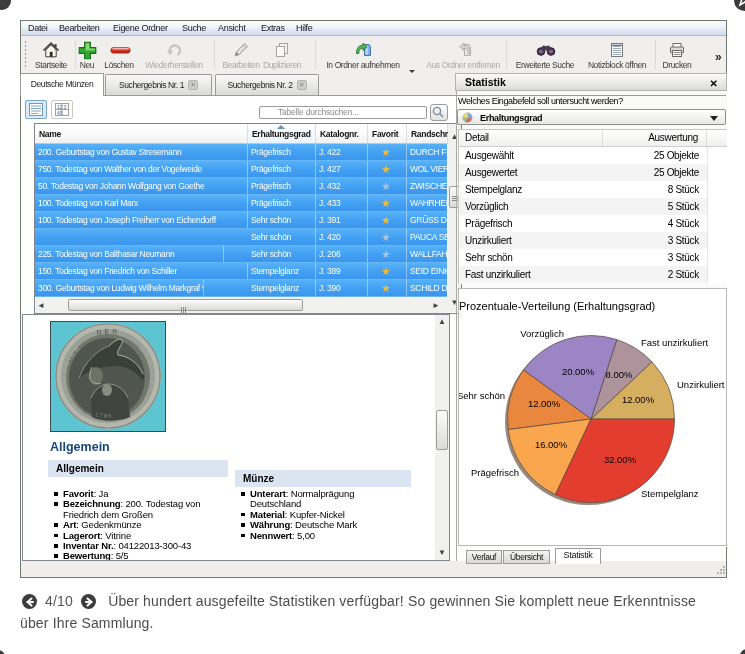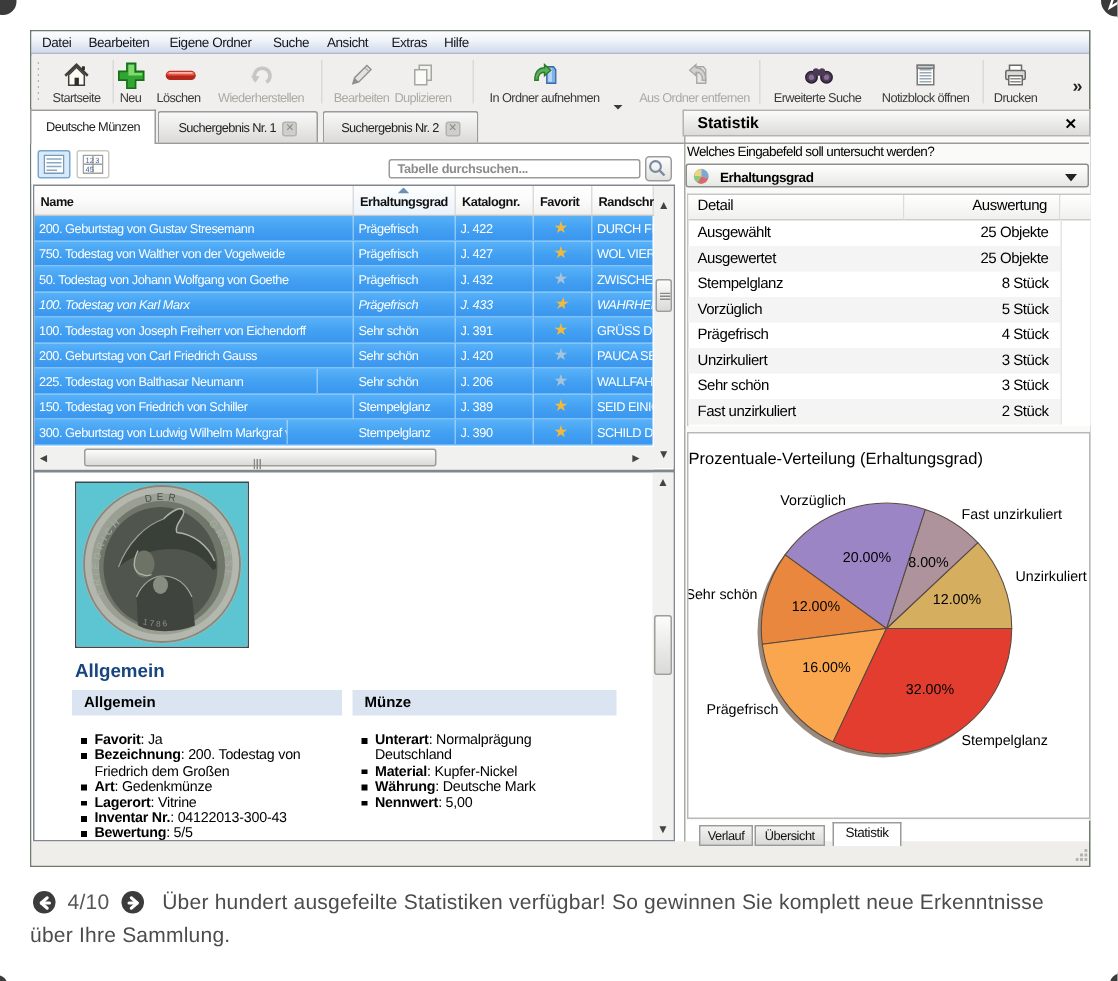--- a/index.html
+++ b/index.html
@@ -17,23 +17,23 @@
 .tsep { position:absolute; top:3px; width:1px; height:29px; background:#dbdad6; }
 #tabbar { left:0; top:51px; width:705px; height:24px; }
 .tab { position:absolute; top:2px; height:21px; font-size:8.5px; letter-spacing:-0.4px; color:#222; text-align:center; border:1px solid #9b9b9b; border-bottom:none; border-radius:2px 2px 0 0; background:linear-gradient(#f9f9f9, #dbdad8); line-height:21px; }
 .tab .x { display:inline-block; width:10px; height:10px; background:#cfcecb; border:1px solid #b5b4b1; border-radius:2px; color:#8a8a86; font-size:7px; line-height:8px; vertical-align:1px; margin-left:4px; }
 .tab.active { background:#fff; height:23px; top:1px; z-index:3; border-bottom:none; }
 #tabline { left:0; top:74px; width:705px; height:1px; background:#9b9b9b; z-index:1; }
 #content { left:0; top:75px; width:705px; height:465px; background:#fff; }
 #statusbar { left:0; top:540px; width:705px; height:16px; background:#efeeeb; }
 .viewbtn { position:absolute; border:1px solid #b9b9b5; border-radius:2px; background:#fff; }
 .viewbtn.sel { border-color:#7ba7cc; background:#d9ebfa; }
-#searchbox { position:absolute; left:238px; top:85px; width:168px; height:13px; border:1px solid #9b9b9b; border-radius:2px; background:#fff; font-size:8.5px; letter-spacing:-0.2px; color:#8c8c8c; line-height:11px; padding-left:5px;font-weight:bold; }
+#searchbox { position:absolute; left:238px; top:85px; width:168px; height:13px; border:1px solid #9b9b9b; border-radius:2px; background:#fff; font-size:8.5px; letter-spacing:-0.2px; color:#8c8c8c; line-height:11px; padding-left:18px; }
 #magbtn { position:absolute; left:409px; top:83px; width:18px; height:17px; border:1px solid #9b9b9b; border-radius:3px; background:linear-gradient(#fdfdfd,#e2e2e0); }
-#tablepanel { left:1px; top:102px; width:428px; height:191px; border:1px solid #82878f; background:#fff; }
+#tablepanel { left:13px; top:102px; width:428px; height:191px; border:1px solid #82878f; background:#fff; }
 #tablepanel > div { position:absolute; }
 #thead { left:0; top:0; width:413px; height:20px; background:linear-gradient(#ffffff,#fbfbfb 50%,#f0f0ef); border-bottom:1px solid #c6c6c6; font-size:8.5px; letter-spacing:-0.3px; font-weight:bold; color:#111; }
 #thead .hcell { position:absolute; top:0; height:19px; line-height:20px; padding-left:4px; border-right:1px solid #dcdcdc; }
 .trow { left:0; width:412px; height:17px; background:linear-gradient(#58b1f8 0%,#42a0f2 55%,#3b96ee 100%); color:#fff; font-size:8.5px; letter-spacing:-0.3px; line-height:17px; border-bottom:1px solid #66b8f8; }
 .trow .c { position:absolute; top:0; height:16px; padding-left:3px; overflow:hidden; white-space:nowrap; }
 .cl { border-right:1px solid rgba(255,255,255,.4); }
 .star { position:absolute; font-size:11px; color:#f2b93c; line-height:16px; }
 .star.dim { color:#a8c4da; }
 .sbthumb { position:absolute; background:linear-gradient(#fcfcfc,#dadad7); border:1px solid #9d9d99; border-radius:2px; }
 .sbar { position:absolute; font-size:8px; color:#444; text-align:center; }
@@ -239,40 +239,39 @@
       </div>
 <div class="trow" style="top:54px;">
         <span class="c cl" style="left:0;width:213px;">50. Todestag von Johann Wolfgang von Goethe</span>
         <span class="c cl" style="left:213px;width:68px;">Prägefrisch</span>
         <span class="c cl" style="left:281px;width:52px;">J. 432</span>
         <span class="c cl" style="left:333px;width:39px;">
           <span class="star dim" style="left:13px;top:0px;">★</span>
         </span>
         <span class="c" style="left:372px;width:40px;">ZWISCHEN</span>
       </div>
-<div class="trow" style="top:71px;font-style:italic;">
+<div class="trow" style="top:71px;">
         <span class="c cl" style="left:0;width:213px;">100. Todestag von Karl Marx</span>
         <span class="c cl" style="left:213px;width:68px;">Prägefrisch</span>
         <span class="c cl" style="left:281px;width:52px;">J. 433</span>
         <span class="c cl" style="left:333px;width:39px;">
           <span class="star" style="left:13px;top:0px;">★</span>
         </span>
         <span class="c" style="left:372px;width:40px;">WAHRHEIT</span>
       </div>
 <div class="trow" style="top:88px;">
         <span class="c cl" style="left:0;width:213px;">100. Todestag von Joseph Freiherr von Eichendorff</span>
         <span class="c cl" style="left:213px;width:68px;">Sehr schön</span>
         <span class="c cl" style="left:281px;width:52px;">J. 391</span>
         <span class="c cl" style="left:333px;width:39px;">
           <span class="star" style="left:13px;top:0px;">★</span>
         </span>
         <span class="c" style="left:372px;width:40px;">GRÜSS DIC</span>
       </div>
 <div class="trow" style="top:105px;">
-        <span class="c cl" style="left:0;width:213px;">200. Geburtstag von Carl Friedrich Gauss</span>
         <span class="c cl" style="left:213px;width:68px;">Sehr schön</span>
         <span class="c cl" style="left:281px;width:52px;">J. 420</span>
         <span class="c cl" style="left:333px;width:39px;">
           <span class="star dim" style="left:13px;top:0px;">★</span>
         </span>
         <span class="c" style="left:372px;width:40px;">PAUCA SED</span>
       </div>
 <div class="trow" style="top:122px;">
         <span class="c cl" style="left:0;width:189px;">225. Todestag von Balthasar Neumann</span>
         <span class="c cl" style="left:213px;width:68px;">Sehr schön</span>
@@ -335,21 +334,21 @@
           <text font-size="6.5" fill="#a8ada2" letter-spacing="2"><textPath href="#arcL">FRIEDRICH</textPath></text>
           <path id="arcU" d="M 46 13 A 42 42 0 0 1 72 14" fill="none"></path>
           <text font-size="6.5" fill="#454a44" letter-spacing="3"><textPath href="#arcU">DER</textPath></text>
           <path id="arcR" d="M 88 27 A 42 42 0 0 1 97 70" fill="none"></path>
           <text font-size="6.5" fill="#a8ada2" letter-spacing="2"><textPath href="#arcR">GROSSE</textPath></text>
           <path id="arcB" d="M 44 94 A 40 40 0 0 0 70 93" fill="none"></path>
           <text font-size="5.5" fill="#8c918a" letter-spacing="1.5"><textPath href="#arcB">1786</textPath></text>
         </svg></div>
 <div id="allg">Allgemein</div>
 <div class="colhead" style="left:25px;top:145px;width:180px;">Allgemein</div>
-<div class="colhead" style="left:212px;top:145px;width:176px;">Münze</div>
+<div class="colhead" style="left:212px;top:155px;width:176px;">Münze</div>
 <div class="bullets" style="left:29px;top:174px;width:183px;">
         <div class="b"><i></i><b>Favorit</b>: Ja</div>
         <div class="b"><i></i><b>Bezeichnung</b>: 200. Todestag von</div>
         <div>Friedrich dem Großen</div>
         <div class="b"><i></i><b>Art</b>: Gedenkmünze</div>
         <div class="b"><i></i><b>Lagerort</b>: Vitrine</div>
         <div class="b"><i></i><b>Inventar Nr.</b>: 04122013-300-43</div>
         <div class="b"><i></i><b>Bewertung</b>: 5/5</div>
       </div>
 <div class="bullets" style="left:216px;top:174px;width:195px;">

